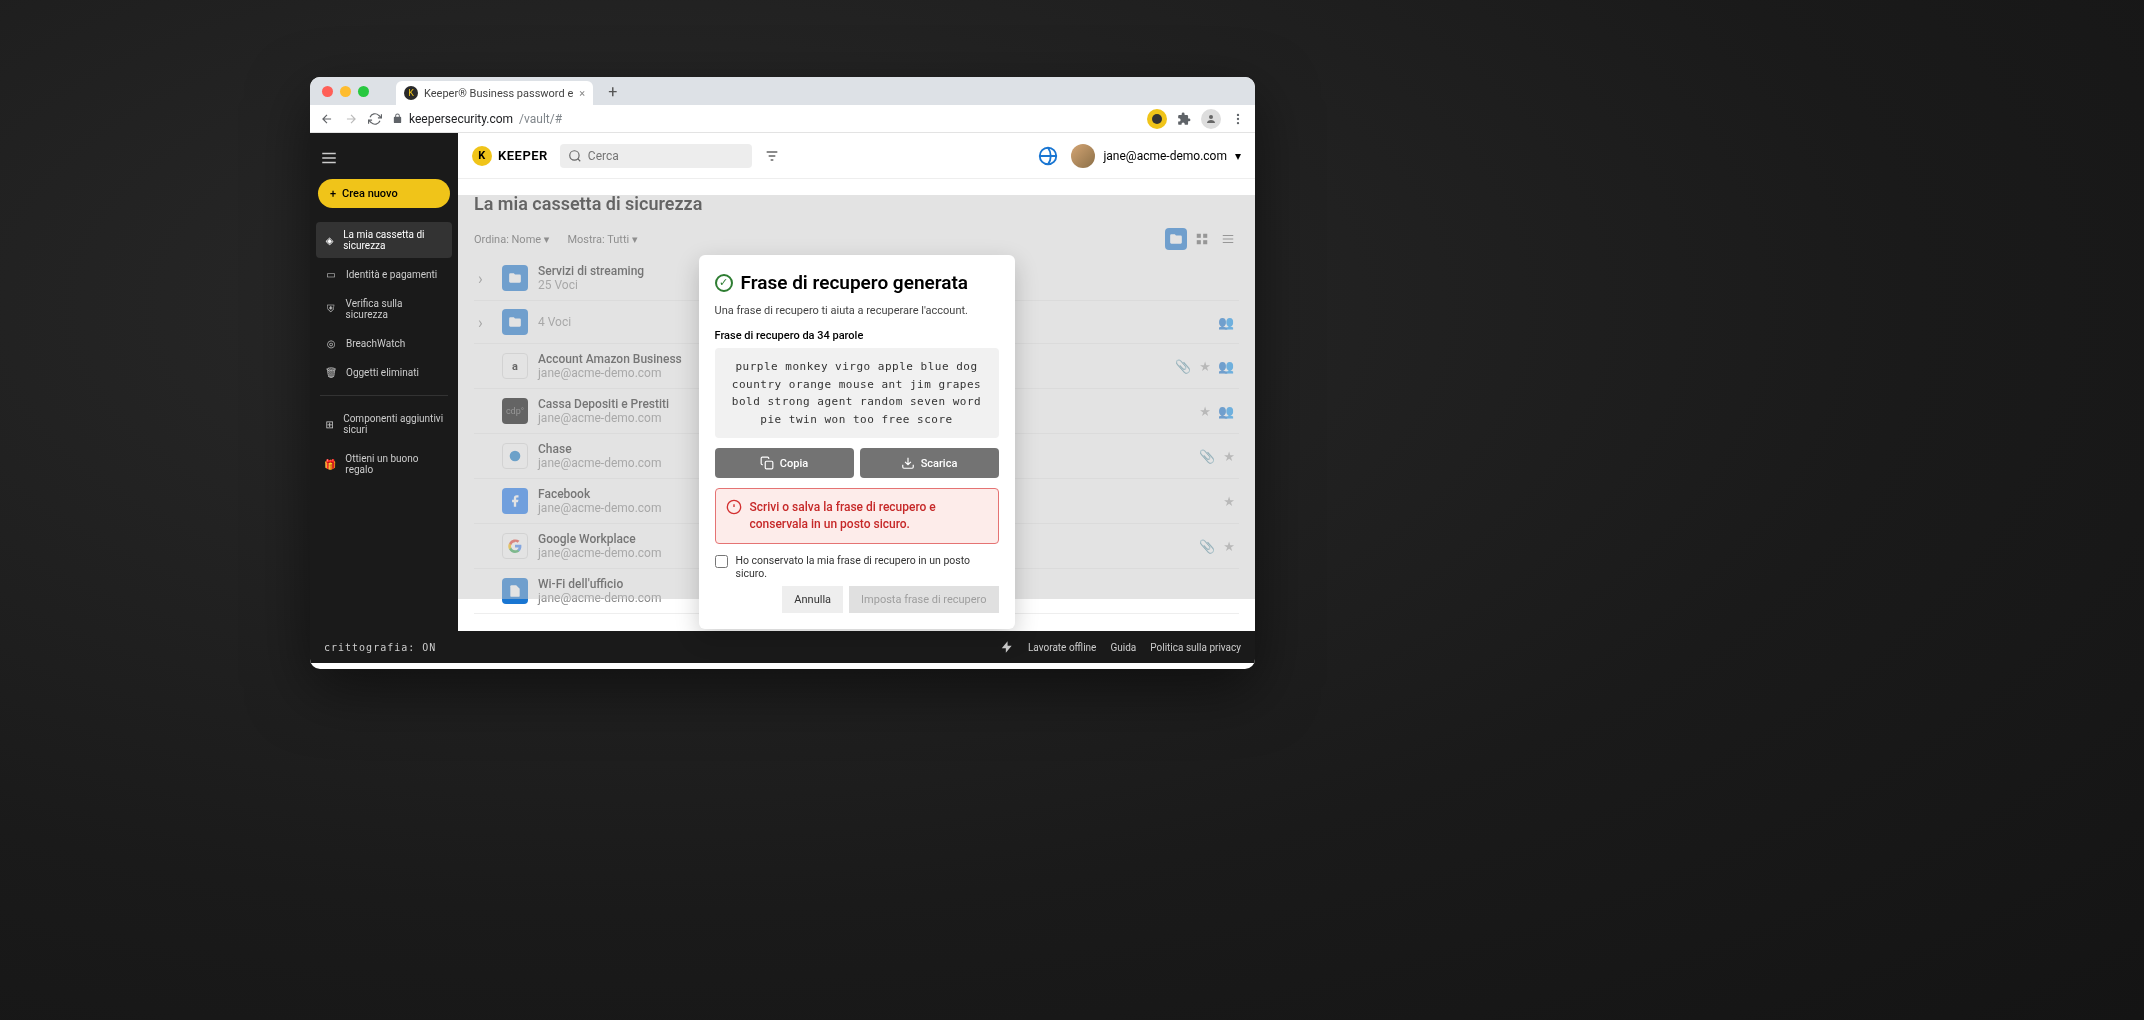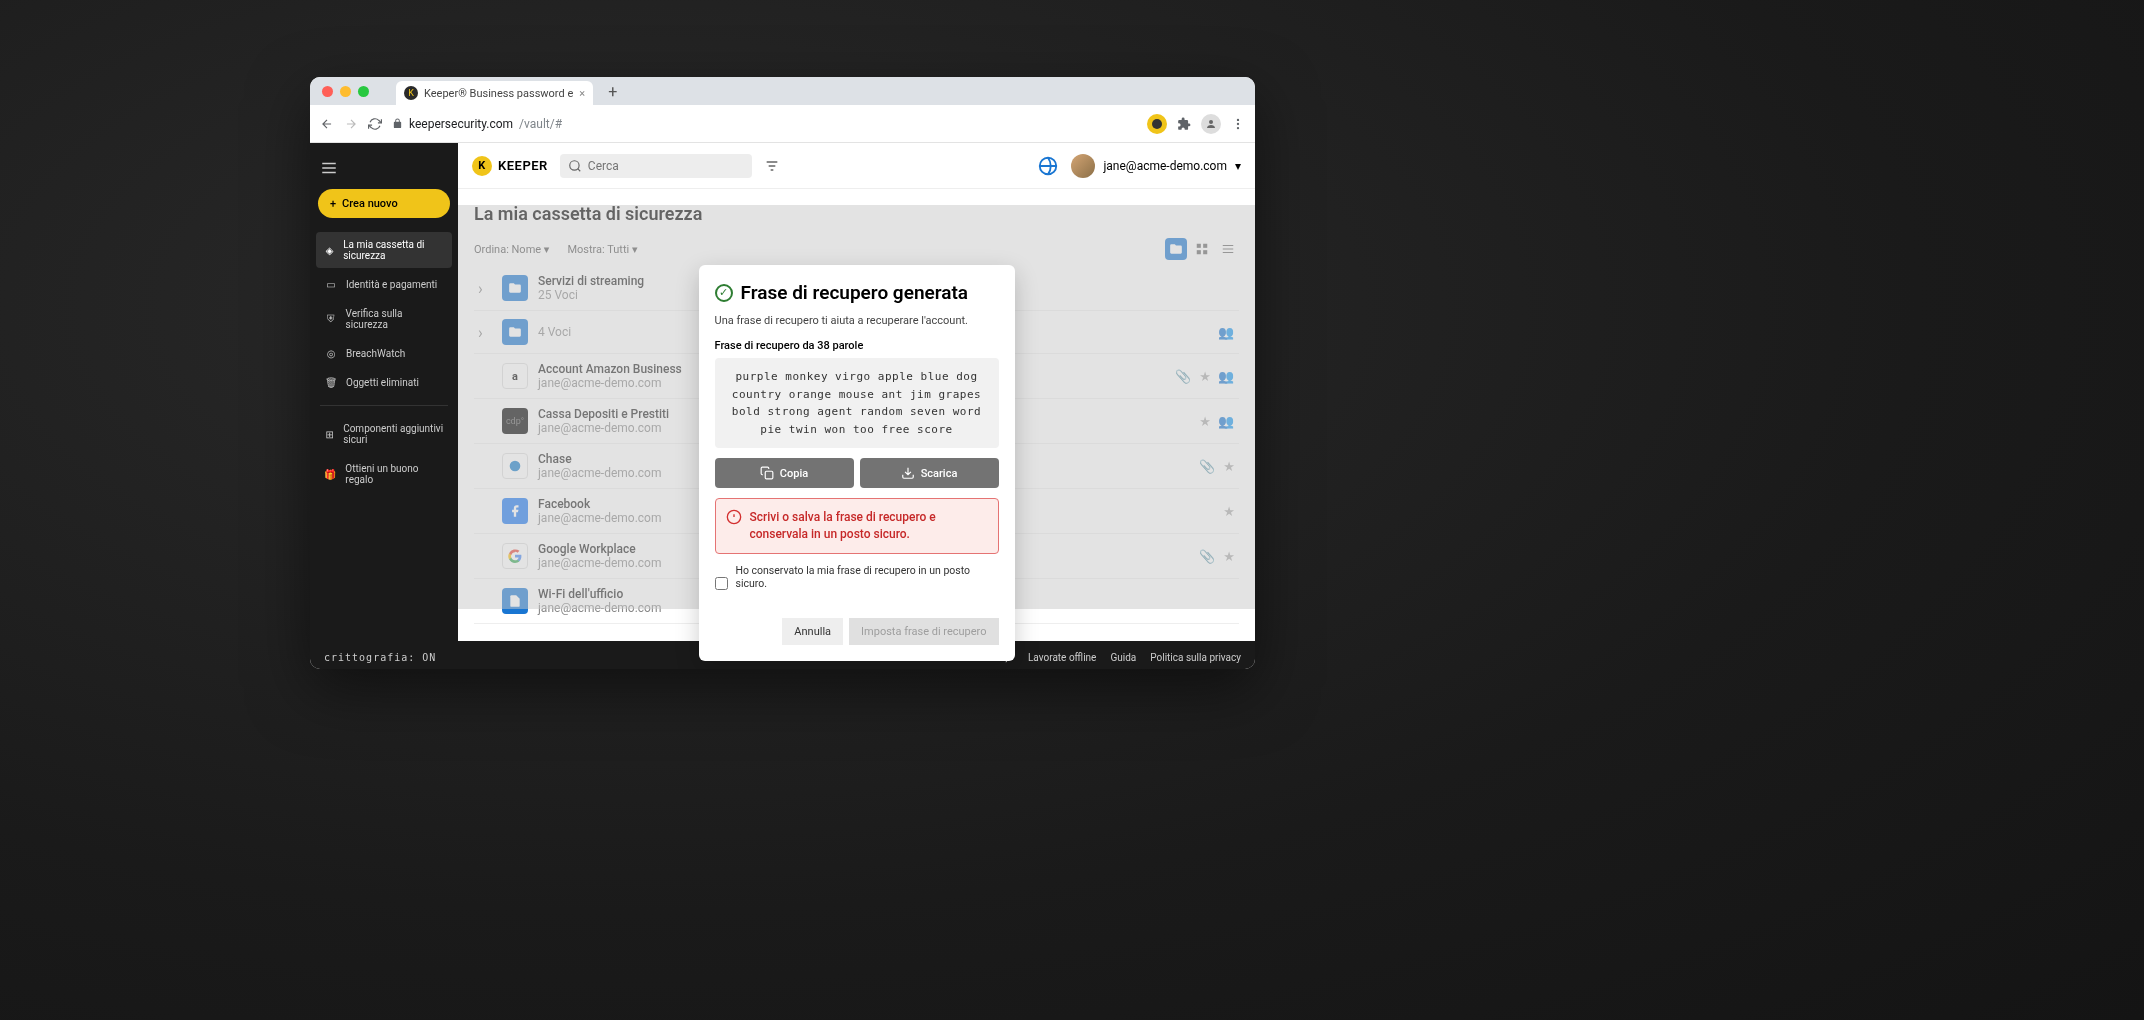--- a/index.html
+++ b/index.html
@@ -6,21 +6,21 @@
 body{background:radial-gradient(ellipse at 30% 30%,#2a2a2a 0%,#1a1a1a 60%,#141414 100%);width:2144px;height:1020px;overflow:hidden;position:relative}
 .app-window{position:absolute;left:310px;top:77px;width:945px;height:592px;background:#fff;border-radius:10px;overflow:hidden;box-shadow:0 20px 60px rgba(0,0,0,0.5)}
 .chrome-top{height:28px;background:#dde1e6;display:flex;align-items:center;padding:0 12px;gap:7px}
 .traffic{display:flex;gap:7px}
 .dot{width:11px;height:11px;border-radius:50%}
 .dot.r{background:#ff5f57}.dot.y{background:#febc2e}.dot.g{background:#28c840}
 .tab{margin-left:20px;display:flex;align-items:center;gap:6px;background:#fff;padding:4px 8px;border-radius:6px 6px 0 0;font-size:11px;color:#444;height:24px;margin-top:4px}
 .tab-favicon{width:14px;height:14px;border-radius:50%;background:#2a2a2a;display:flex;align-items:center;justify-content:center;color:#f0c419;font-size:9px}
 .tab-close{color:#888;cursor:pointer}
 .new-tab{margin-left:8px;color:#555;font-size:16px;cursor:pointer}
-.addr-bar{height:38px;background:#fff;border-bottom:1px solid #e3e3e3;display:flex;align-items:center;padding:0 10px;gap:10px}
+.addr-bar{height:28px;background:#fff;border-bottom:1px solid #e3e3e3;display:flex;align-items:center;padding:0 10px;gap:10px}
 .nav-btn{color:#606367;cursor:pointer;display:flex;align-items:center}
 .nav-btn.disabled{color:#bbb}
 .url-box{flex:1;display:flex;align-items:center;gap:6px;font-size:12px;color:#202124}
 .url-box .lock{color:#5f6368}
 .url-box .domain{color:#202124}
 .url-box .path{color:#80868b}
 .ext-icons{display:flex;align-items:center;gap:10px;color:#5f6368}
 .ext-icons .round{width:20px;height:20px;border-radius:50%;display:inline-flex;align-items:center;justify-content:center}
 .app-body{display:flex;height:calc(100% - 62px - 32px);position:relative}
 .sidebar{width:148px;background:#1a1a1a;color:#eee;padding:12px 6px;display:flex;flex-direction:column;gap:4px}
@@ -73,21 +73,21 @@
 .modal-title{font-size:19px;font-weight:600}
 .modal-desc{font-size:11px;color:#444;margin-bottom:12px}
 .modal-label{font-size:11px;font-weight:500;margin-bottom:6px}
 .phrase-box{background:#f1f1f1;border-radius:4px;padding:10px;font-family:monospace;font-size:11px;text-align:center;line-height:1.6;color:#333;margin-bottom:10px;letter-spacing:0.5px}
 .btn-row{display:flex;gap:6px;margin-bottom:10px}
 .btn{flex:1;border:none;border-radius:4px;padding:8px;font-size:11px;font-weight:500;cursor:pointer;display:flex;align-items:center;justify-content:center;gap:6px}
 .btn.blue{background:#737373;color:#fff}
 .warn-box{border:1px solid #e57373;background:#fdecea;border-radius:4px;padding:10px;display:flex;gap:8px;margin-bottom:10px}
 .warn-ic{color:#d32f2f;flex-shrink:0}
 .warn-text{font-size:12px;color:#c62828;font-weight:500;line-height:1.4}
-.check-row{display:flex;align-items:flex-end;gap:8px;font-size:10.5px;color:#333;margin-bottom:28px}
+.check-row{display:flex;align-items:flex-start;gap:8px;font-size:10.5px;color:#333;margin-bottom:6px}
 .check-row input{margin-top:1px}
 .modal-actions{display:flex;justify-content:flex-end;gap:6px}
 .mbtn{border:none;border-radius:0;padding:7px 12px;font-size:11px;cursor:pointer}
 .mbtn.cancel{background:#eee;color:#333}
 .mbtn.primary{background:#e0e0e0;color:#9e9e9e}
 svg{display:block}
 </style>
 </head>
 <body>
 
@@ -380,21 +380,21 @@
       </div>
     </div>
 
     <div class="modal-overlay">
       <div class="modal">
         <div class="modal-head">
           <span class="check-ic">✓</span>
           <span class="modal-title">Frase di recupero generata</span>
         </div>
         <div class="modal-desc">Una frase di recupero ti aiuta a recuperare l'account.</div>
-        <div class="modal-label">Frase di recupero da 38 parole</div>
+        <div class="modal-label">Frase di recupero da 34 parole</div>
         <div class="phrase-box">purple monkey virgo apple blue dog country orange mouse ant jim grapes bold strong agent random seven word pie twin won too free score</div>
         <div class="btn-row">
           <button class="btn blue">
             <span>
                 <svg width="14" height="14" viewBox="0 0 24 24" fill="none" stroke="currentColor" stroke-width="2">
                   <rect x="9" y="9" width="13" height="13" rx="2"></rect>
                   <path d="M5 15H4a2 2 0 01-2-2V4a2 2 0 012-2h9a2 2 0 012 2v1"></path>
                 </svg>
               </span>
             <span>Copia</span>

